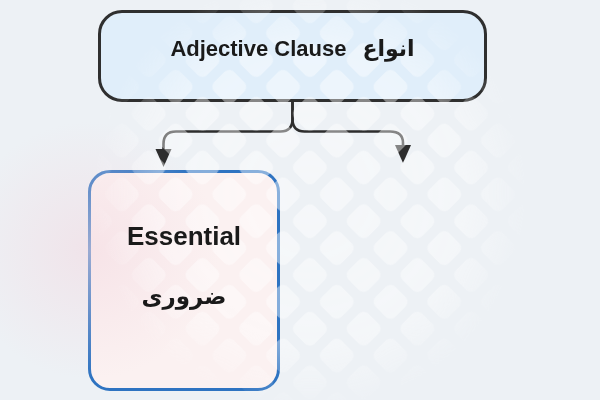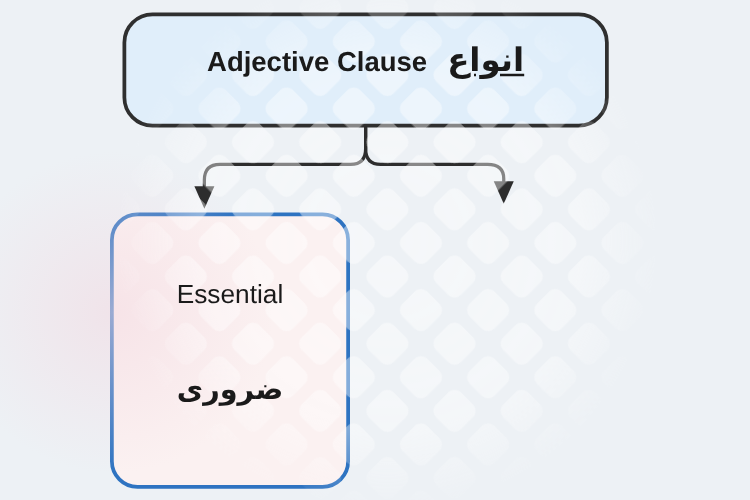--- a/index.html
+++ b/index.html
@@ -24,50 +24,49 @@
   }
   .root-label-row {
     position: relative; z-index: 3;
     display: flex; align-items: baseline; gap: 16px;
   }
   .root-label-en {
     font-weight: bold; font-size: 22px; color: var(--text, #1a1a1a);
     font-family: "Liberation Sans", sans-serif;
   }
   .root-label-fa {
-    font-weight: bold; font-size: 26px; color: var(--text, #1a1a1a);
+    font-weight: bold; font-size: 22px; color: var(--text, #1a1a1a);
     font-family: "DejaVu Sans", sans-serif;
     direction: rtl;
-    text-decoration: underline;
   }
 
   .card.child {
     background: var(--child-fill, #fbf1f1);
     border: 3px solid var(--child-border, #2e73c1);
     border-radius: 22px;
     display: flex; flex-direction: column; align-items: center;
   }
   .card.child.left  { left: 88px;  top: 170px; width: 192px; height: 221px; }
   .card.child.right { left: 293px; top: 166px; width: 195px; height: 224px; }
 
   .child-label-en {
     position: relative; z-index: 3;
-    font-weight: normal; font-size: 21px; line-height: 26px;
+    font-weight: bold; font-size: 26px; line-height: 26px;
     color: var(--text, #1a1a1a);
     font-family: "Liberation Sans", sans-serif;
   }
   .child-label-fa {
     position: relative; z-index: 3;
     font-weight: bold; font-size: 23px; line-height: 30px;
     color: var(--text, #1a1a1a);
     font-family: "DejaVu Sans", sans-serif;
     direction: rtl;
   }
   .card.child.left  .child-label-en { margin-top: 50px; }
-  .card.child.left  .child-label-fa { margin-top: 48px; }
+  .card.child.left  .child-label-fa { margin-top: 32px; }
   .card.child.right .child-label-en { margin-top: 62px; }
   .card.child.right .child-label-fa { margin-top: 42px; }
 
   
   .arrows {
     position: absolute; left: 0; top: 0; z-index: 1;
     pointer-events: none;
   }
   .arrows path {
     fill: none;

